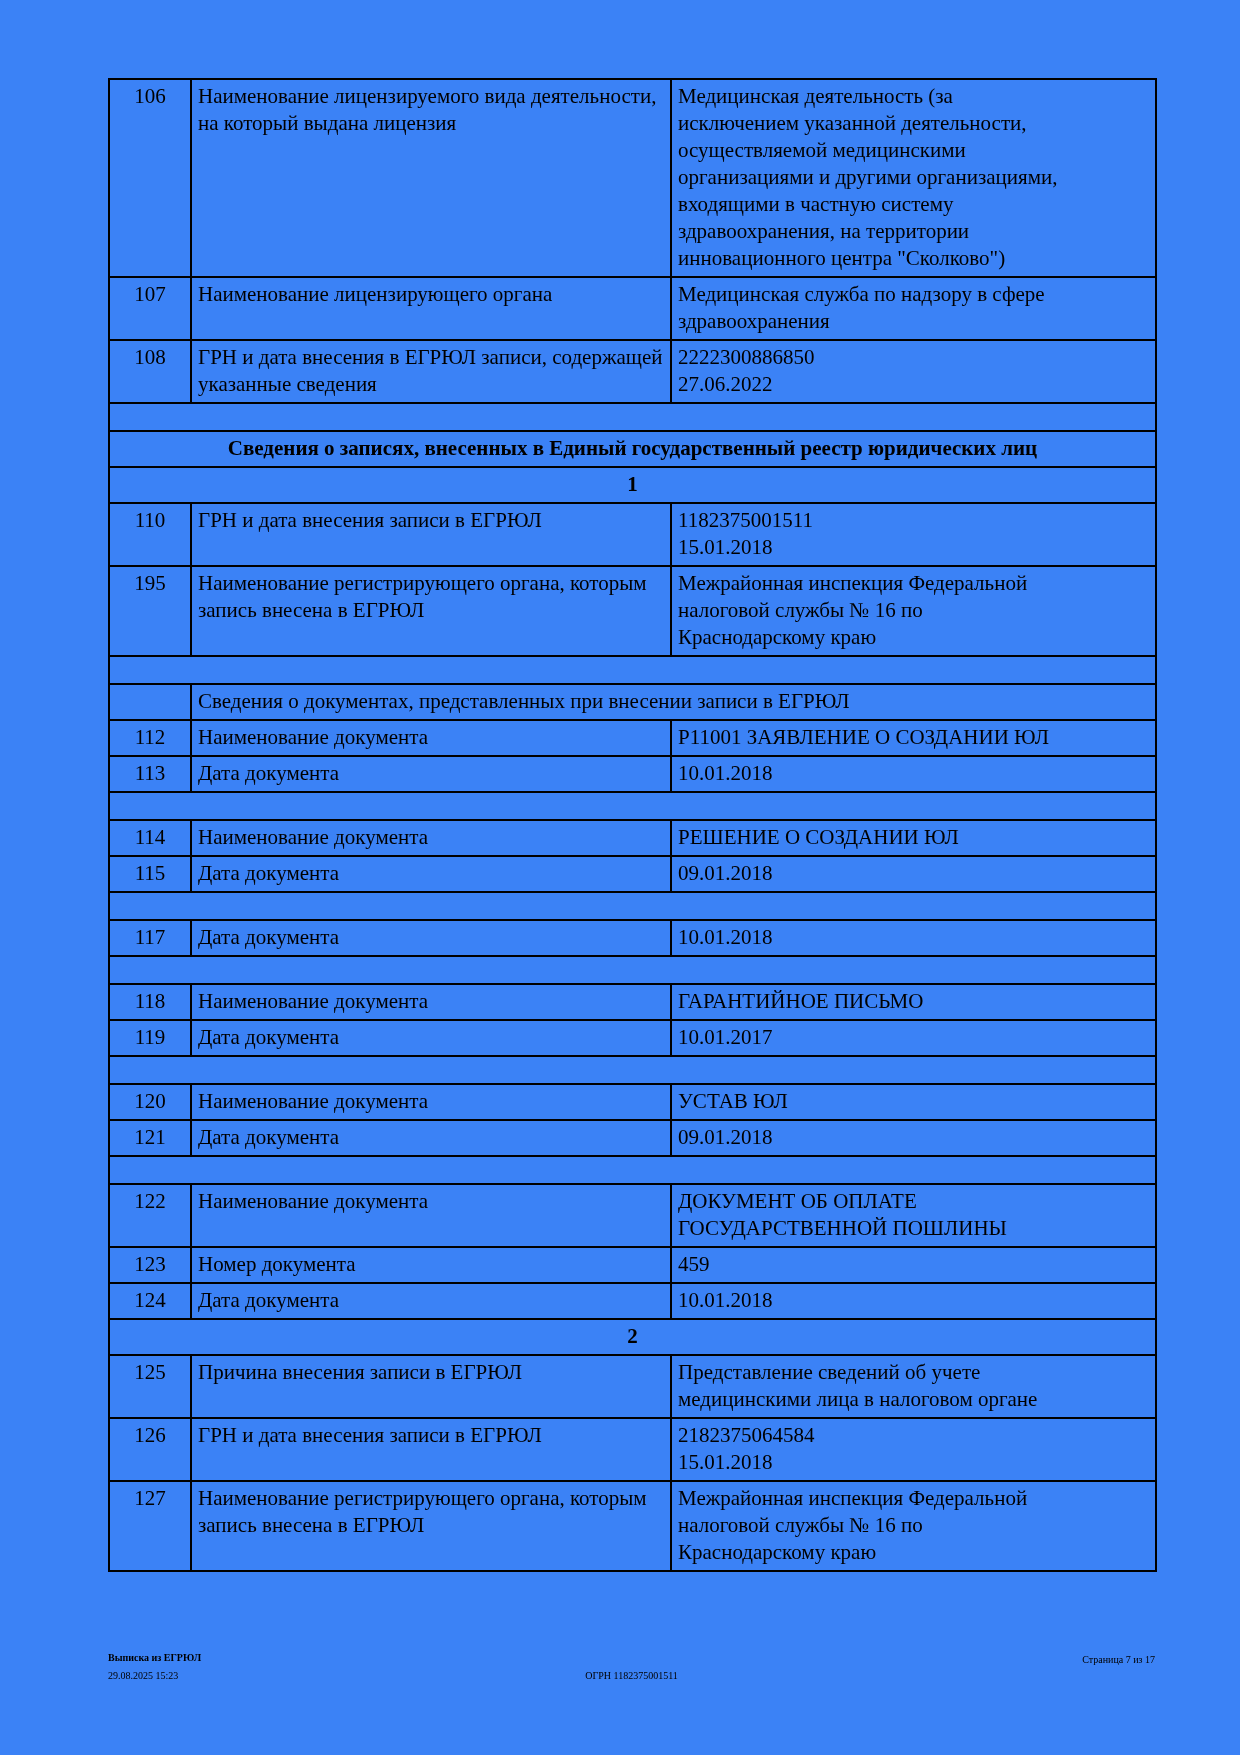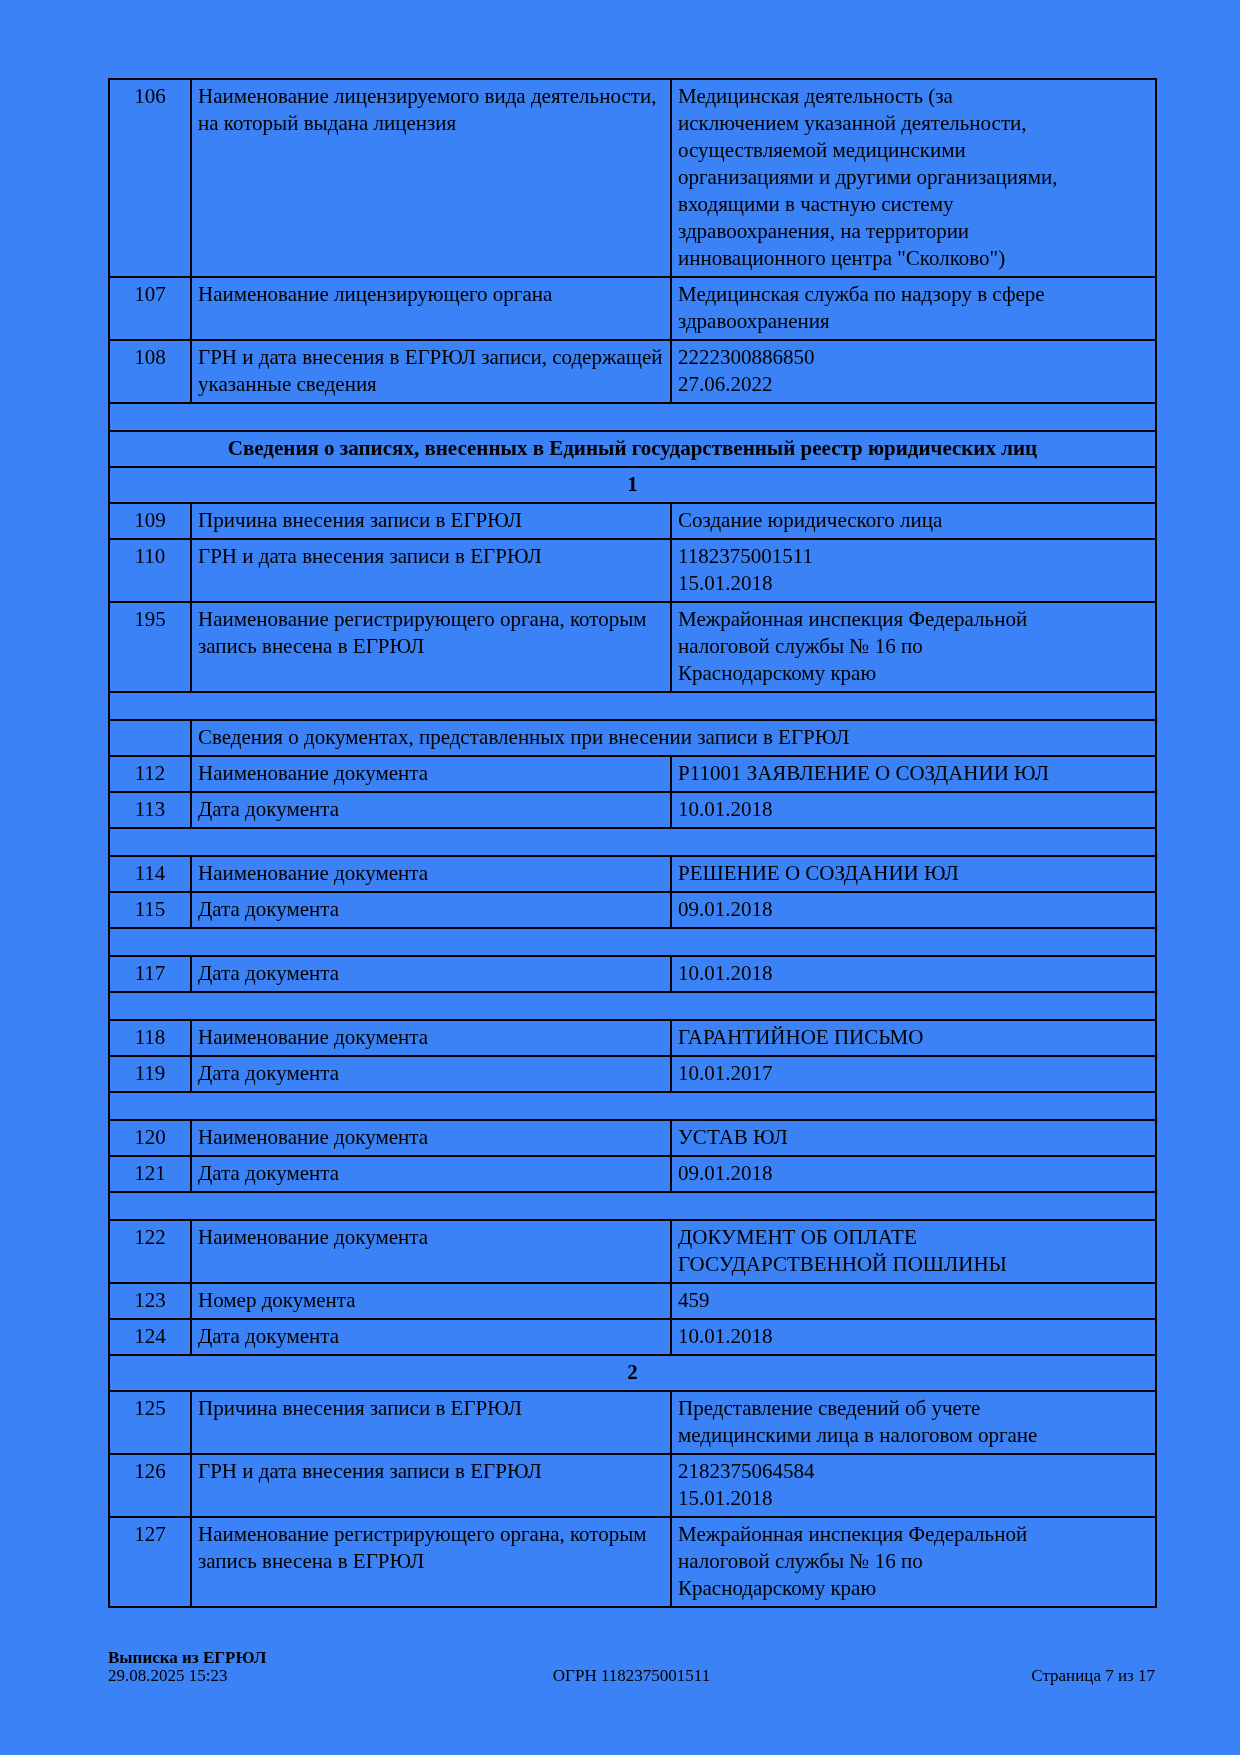--- a/index.html
+++ b/index.html
@@ -56,41 +56,41 @@
   }
   tr.subheader-row td.subheader-cell {
     white-space: normal;
   }
   .footer {
     position: absolute;
     left: 108px;
     top: 1641px;
     width: 1047px;
     height: 44px;
-    font-size: 17px;
+    font-size: 10px;
     line-height: 18px;
   }
   .footer .footer-left {
     position: absolute;
     left: 0;
     bottom: 0;
   }
   .footer .footer-left .footer-title {
     font-weight: bold;
   }
   .footer .footer-center {
     position: absolute;
     left: 50%;
     transform: translateX(-50%);
     bottom: 0;
   }
   .footer .footer-right {
     position: absolute;
     right: 0;
-    bottom: 0;
+    bottom: 16px;
   }
 </style>
 </head>
 <body>
 
 <div class="page">
 
   <table class="egrul">
     <colgroup>
       <col style="width:82px">
@@ -124,25 +124,20 @@
         <tr class="sep-row">
           <td class="sep-cell" colspan="3"></td>
         </tr>
         <tr class="section-row">
           <td class="section-cell" colspan="3">Сведения о записях, внесенных в Единый государственный реестр юридических лиц</td>
         </tr>
         <tr class="subsection-row">
           <td class="subsection-cell" colspan="3">1</td>
         </tr>
         <tr class="field-row">
-          <td class="num-cell">109</td>
-          <td class="label-cell">Причина внесения записи в ЕГРЮЛ</td>
-          <td class="value-cell">Создание юридического лица</td>
-        </tr>
-        <tr class="field-row">
           <td class="num-cell">110</td>
           <td class="label-cell">ГРН и дата внесения записи в ЕГРЮЛ</td>
           <td class="value-cell">1182375001511
 15.01.2018</td>
         </tr>
         <tr class="field-row">
           <td class="num-cell">195</td>
           <td class="label-cell">Наименование регистрирующего органа, которым запись внесена в ЕГРЮЛ</td>
           <td class="value-cell">Межрайонная инспекция Федеральной
 налоговой службы № 16 по

